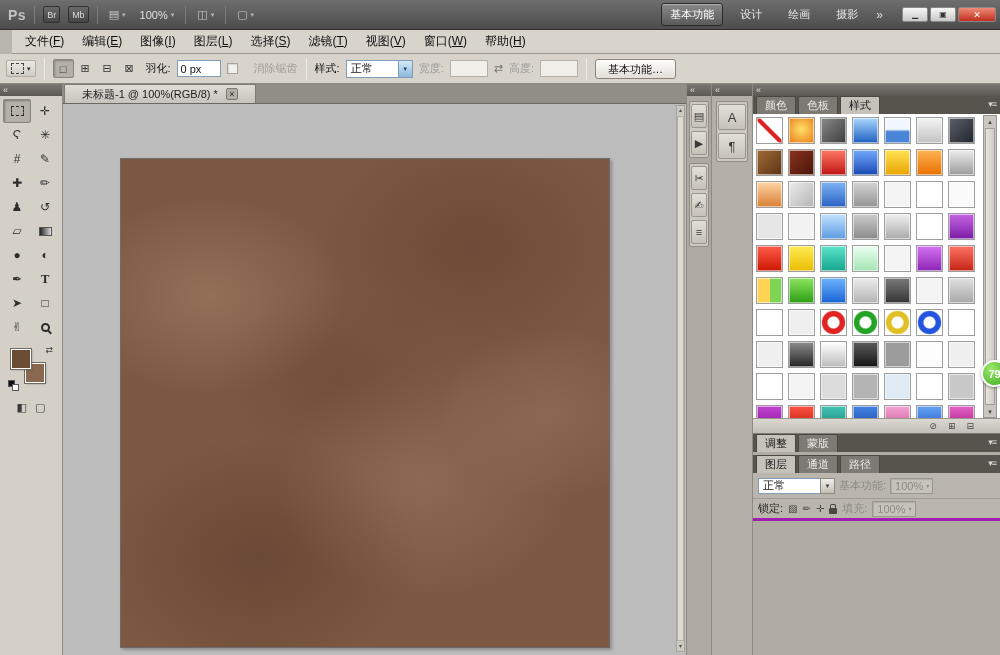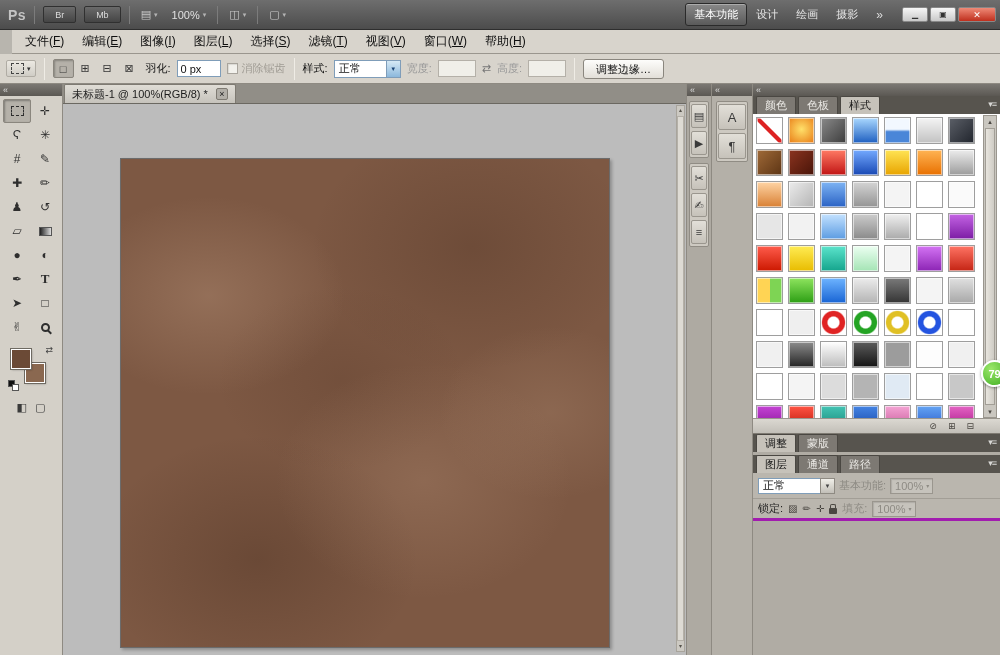--- a/index.html
+++ b/index.html
@@ -7,21 +7,21 @@
   body { position:relative; font-family:"Liberation Sans","DejaVu Sans",sans-serif; background:#b8b5ae; user-select:none; }
   button { font-family:inherit; cursor:default; }
 
   
   #appbar { position:absolute; left:0; top:0; width:1000px; height:30px;
     background:linear-gradient(#6e6e6e,#4c4c4c); border-bottom:1px solid #2e2e2e;
     display:flex; align-items:center; justify-content:space-between; padding:0 4px 0 8px; }
   .ab-left { display:flex; align-items:center; gap:8px; }
   .ps-logo { color:#c4c4c4; font-weight:bold; font-size:14px; letter-spacing:.5px; }
   .ab-sep { width:1px; height:18px; background:#3a3a3a; border-right:1px solid #7c7c7c; }
-  .ab-mini { height:17px; padding:0 11px; font-size:9px; color:#dcdcdc;
+  .ab-mini { height:17px; padding:0 3px; font-size:9px; color:#dcdcdc;
     background:linear-gradient(#6a6a6a,#454545); border:1px solid #303030; border-radius:2px; }
   .ab-drop { display:flex; align-items:center; gap:3px; padding:2px 3px; }
   .ab-drop .g { font-size:11px; color:#cacaca; }
   .ab-drop .arr { font-size:7px; color:#b4b4b4; }
   .zl { font-size:11px; color:#e0e0e0; }
   .ab-right { display:flex; align-items:center; gap:7px; }
   .ws-btn { font-size:11px; color:#e6e6e6; background:transparent; border:1px solid transparent; padding:3px 8px; }
   .ws-btn.active { background:linear-gradient(#898989,#5a5a5a); border:1px solid #2a2a2a;
     border-radius:3px; box-shadow:inset 0 1px 0 rgba(255,255,255,.3); color:#fff; }
   .ws-overflow { color:#ddd; font-size:12px; margin:0 2px; }
@@ -44,21 +44,21 @@
   .tp-arr { font-size:7px; color:#333; }
   .ob-sep { width:1px; height:22px; background:#a6a29a; border-right:1px solid #efece5; margin:0 2px; }
   #selmodes { display:flex; gap:1px; }
   .mode-btn { width:21px; height:19px; display:flex; align-items:center; justify-content:center;
     font-size:11px; color:#333; border:1px solid transparent; border-radius:2px; background:transparent; padding:0; }
   .mode-btn.active { background:#b5b1a9; border:1px solid #8a867e; box-shadow:inset 1px 1px 2px rgba(0,0,0,.25); }
   .ob-label { font-size:11px; color:#101010; white-space:nowrap; }
   .ob-label.dis { color:#9a9a9a; }
   .ob-field { height:17px; border:1px solid #7f9db9; background:#fff; font-size:11px; padding:0 3px; color:#111; width:44px; }
   .dis-input { background:#f0efe9; border-color:#b4b0a8; width:38px; }
-  .ob-check { display:flex; align-items:center; gap:4px; }
+  .ob-check { display:flex; align-items:center; gap:16px; }
   .cb { width:11px; height:11px; background:#f2f1ec; border:1px solid #a8a49c; box-shadow:inset 1px 1px 1px rgba(0,0,0,.1); }
   .dis-label { font-size:11px; color:#a09c94; }
   .combo { display:flex; align-items:stretch; height:18px; }
   .combo-text { min-width:52px; background:#fff; border:1px solid #7f9db9; border-right:none;
     font-size:11px; display:flex; align-items:center; padding:0 4px; color:#111; }
   .combo-arrow { width:15px; background:linear-gradient(#d6e9f5,#8cb8dc); border:1px solid #7f9db9;
     display:flex; align-items:center; justify-content:center; font-size:6px; color:#1c4677; }
   .combo-arrow.gray { background:linear-gradient(#f0efe9,#c2bfb8); border-color:#8e8a82; color:#444; }
   .swap { font-size:11px; color:#777; }
   .xp-btn { font-size:11px; color:#111; background:linear-gradient(#fdfdfb,#e2dfd8);
@@ -84,21 +84,21 @@
   .defaults { position:absolute; left:-1px; bottom:-2px; width:11px; height:11px; }
   .defaults:before { content:""; position:absolute; left:0; top:0; width:5px; height:5px; background:#111; border:1px solid #555; }
   .defaults:after { content:""; position:absolute; right:0; bottom:0; width:5px; height:5px; background:#fff; border:1px solid #555; }
   .tb-bottom { display:flex; justify-content:center; gap:8px; margin-top:12px; }
   .tb-mini { font-size:11px; color:#3a3a3a; }
 
   
   #docwin { position:absolute; left:63px; top:84px; width:623px; height:571px; background:#bcbcbc; }
   .tabstrip { height:20px; background:#918e87; border-bottom:1px solid #6b6861; display:flex; align-items:flex-end; padding-left:1px; }
   .doc-tab { display:flex; align-items:center; gap:8px; background:linear-gradient(#e0ddd6,#c6c3bc);
-    border:1px solid #7e7a72; border-bottom:none; border-radius:2px 2px 0 0; padding:2px 7px; height:19px; }
+    border:1px solid #7e7a72; border-bottom:none; border-radius:2px 2px 0 0; padding:2px 17px; height:19px; }
   .tab-title { font-size:11px; color:#1c1c1c; white-space:nowrap; }
   .tab-close { width:12px; height:12px; display:flex; align-items:center; justify-content:center;
     font-size:9px; color:#222; background:#b2afa8; border:1px solid #7e7a72; border-radius:2px; }
   .viewport { position:relative; width:100%; height:550px; }
   .canvas { position:absolute; left:57px; top:54px; width:490px; height:490px; border:1px solid #6b6b6b; box-shadow:2px 2px 3px rgba(0,0,0,.25); }
   .clouds {
     background-image:
       radial-gradient(ellipse 220px 160px at 18% 28%, rgba(216,180,152,.25), rgba(216,180,152,0) 62%),
       radial-gradient(ellipse 260px 200px at 72% 18%, rgba(56,32,20,.22), rgba(56,32,20,0) 62%),
       radial-gradient(ellipse 240px 190px at 62% 66%, rgba(216,180,152,.18), rgba(216,180,152,0) 62%),
@@ -193,21 +193,21 @@
       <span class="g" bind="">◫</span>
       <span class="arr">▾</span>
     </div>
     <span class="ab-sep"></span>
     <div class="ab-drop">
       <span class="g">▢</span>
       <span class="arr">▾</span>
     </div>
   </div>
   <div class="ab-right">
-    <div id="workspaces" style="display:flex;gap:0;align-items:flex-start;">
+    <div id="workspaces" style="display:flex;gap:8px;align-items:flex-start;">
         <button class="ws-btn active">基本功能</button>
         <button class="ws-btn">设计</button>
         <button class="ws-btn">绘画</button>
         <button class="ws-btn">摄影</button>
       </div>
     <span class="ws-overflow">»</span>
     <div id="winbtns">
         <button class="winbtn">▁</button>
         <button class="winbtn">▣</button>
         <button class="winbtn close">✕</button>
@@ -250,21 +250,21 @@
   <div class="combo">
     <span class="combo-text">正常</span>
     <span class="combo-arrow">▼</span>
   </div>
   <span class="ob-label dis">宽度:</span>
   <input class="ob-field dis-input" readonly="" style="">
   <span class="swap">⇄</span>
   <span class="ob-label dis">高度:</span>
   <input class="ob-field dis-input" readonly="" style="">
   <span class="ob-sep"></span>
-  <button class="xp-btn">调整边缘…</button>
+  <button class="xp-btn">基本功能…</button>
 </div>
 
 <div id="toolbar">
   <div class="dock-header">
     <span class="collapse">«</span>
   </div>
   <div id="toolgrid">
       <div class="tool active">
         <span class="mq"></span>
       </div>

